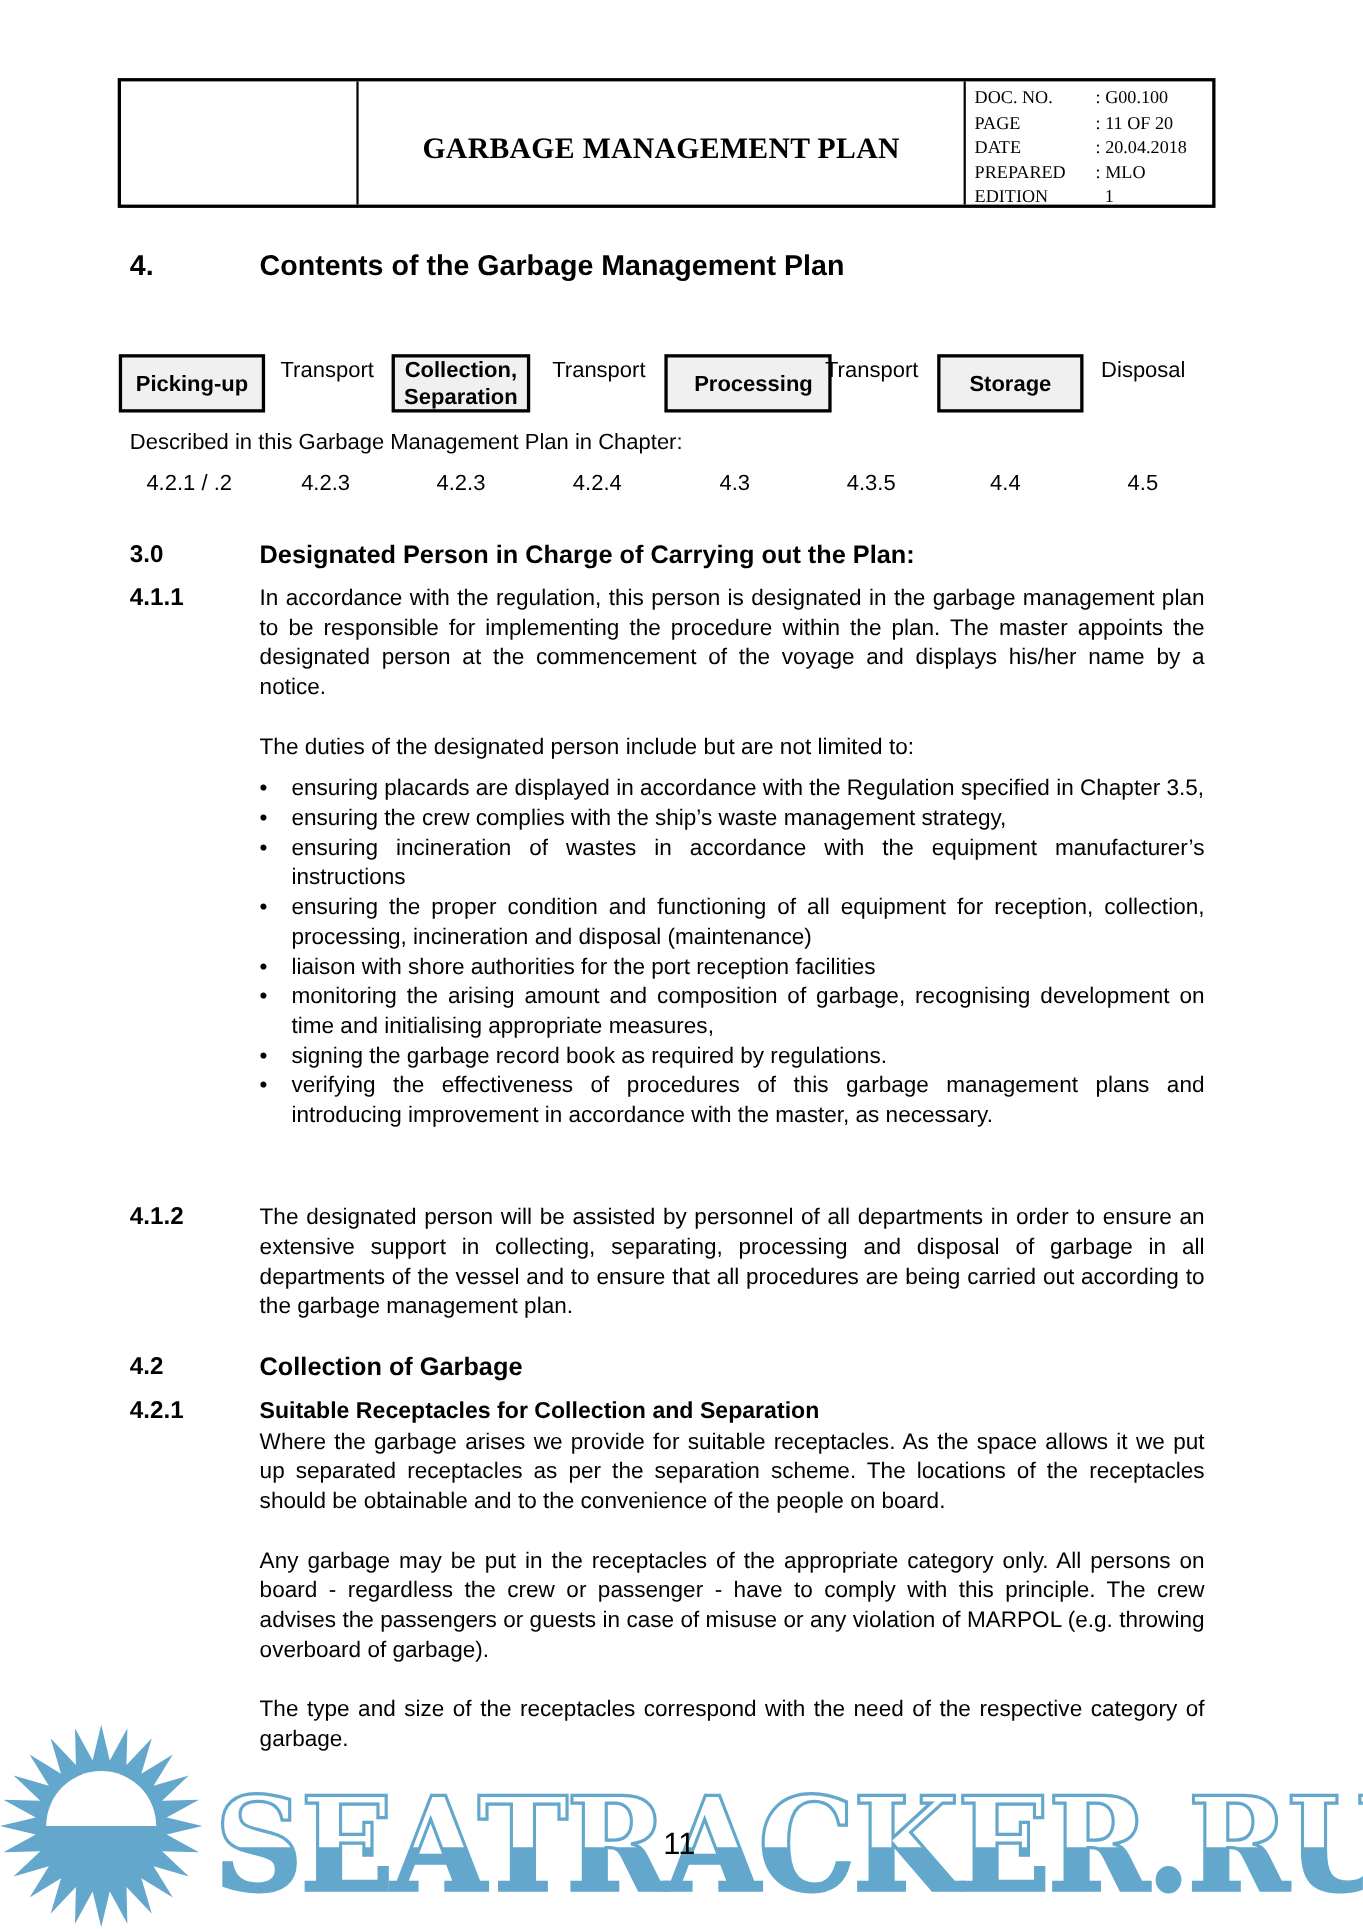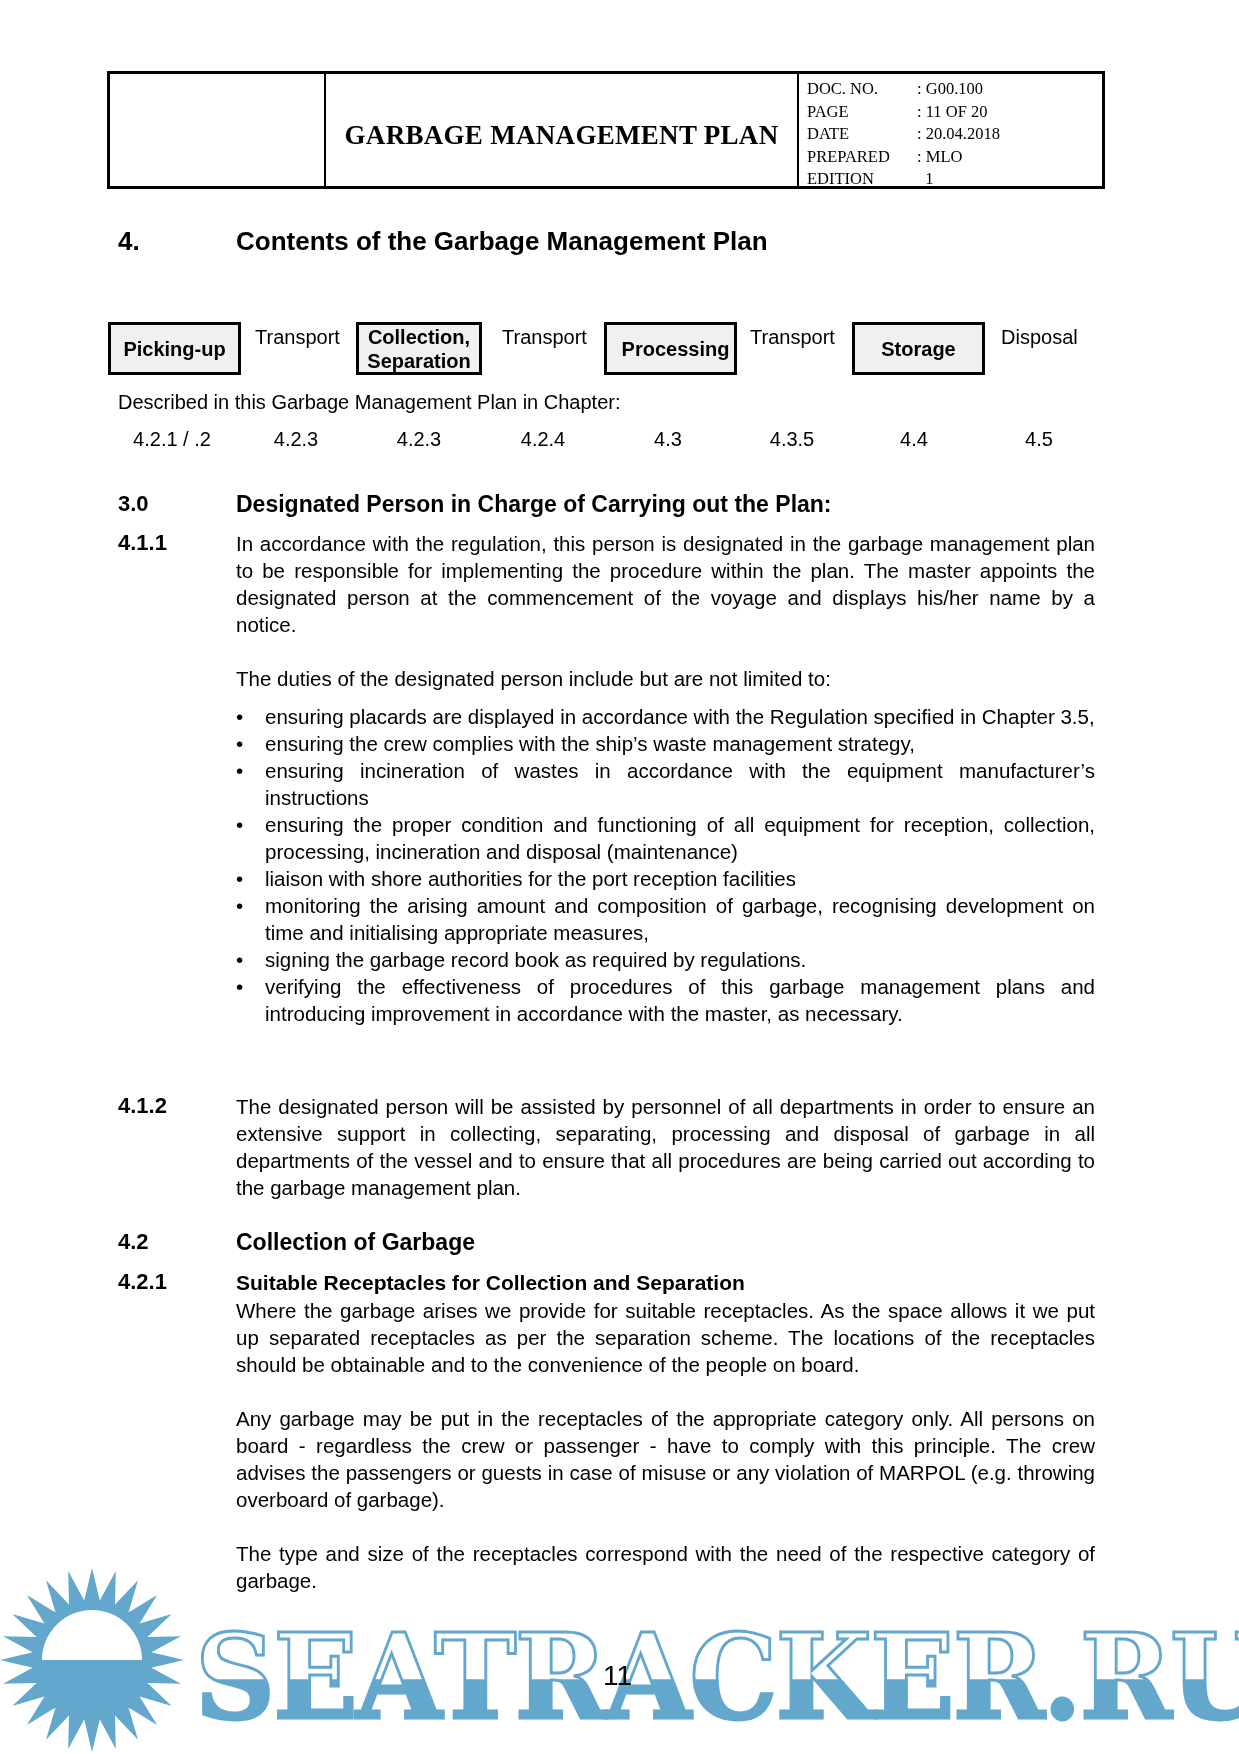--- a/index.html
+++ b/index.html
@@ -1,19 +1,19 @@
 <!DOCTYPE html>
 <html><head>
 <meta charset="utf-8">
 <style>
   html, body { margin:0; padding:0; background:#ffffff; }
   body { width:1239px; height:1754px; position:relative; overflow:hidden; color:#000; font-family:"Liberation Sans", sans-serif; }
   .hdr { position:absolute; left:107px; top:71px; width:998px; height:118px; border:3px solid #000; box-sizing:border-box; display:flex; }
   .hdr .logo { width:214px; border-right:2px solid #000; }
-  .hdr .title { width:473px; border-right:2px solid #000; display:flex; align-items:center; justify-content:center; font-family:"Liberation Serif", serif; font-weight:bold; font-size:27px; letter-spacing:0.3px; padding-top:10px; box-sizing:border-box; }
+  .hdr .title { width:552px; border-right:2px solid #000; display:flex; align-items:center; justify-content:center; font-family:"Liberation Serif", serif; font-weight:bold; font-size:27px; letter-spacing:0.3px; padding-top:10px; box-sizing:border-box; }
   .hdr .meta { flex:1; padding:4px 0 0 8px; font-family:"Liberation Serif", serif; font-size:16.5px; line-height:22.5px; }
   .meta-row { display:flex; }
   .meta-row .k { width:110px; }
   .h1 { position:absolute; top:226px; left:118px; font-weight:bold; font-size:26px; }
   .h1 .num { position:absolute; left:0; }
   .h1 .txt { position:absolute; left:118px; white-space:nowrap; }
   .flow { position:absolute; top:318px; left:108px; width:1000px; height:60px; }
   .box { position:absolute; top:4px; height:53px; border:3px solid #000; background:#f0f0f0; box-sizing:border-box; display:flex; align-items:center; justify-content:center; text-align:center; font-weight:bold; font-size:20px; line-height:24px; }
   .lbl { position:absolute; top:8px; font-size:20px; }
   .desc { position:absolute; top:391px; left:118px; font-size:20px; }
@@ -70,21 +70,21 @@
 </div>
 
 <div class="flow">
   <div class="box" style="left:0;width:133px;">Picking-up</div>
   <div class="lbl" style="left:147px;">Transport</div>
   <div class="box" style="left:248px;width:126px;flex-direction:column;text-align:right;">
     <span>Collection,</span>
     <span>Separation</span>
   </div>
   <div class="lbl" style="left:394px;">Transport</div>
-  <div class="box" style="left:496px;width:133px;padding-left:10px;">Processing</div>
+  <div class="box" style="left:496px;width:152px;padding-left:10px;">Processing</div>
   <div class="lbl" style="left:642px;">Transport</div>
   <div class="box" style="left:744px;width:133px;">Storage</div>
   <div class="lbl" style="left:893px;">Disposal</div>
 </div>
 
 <div class="desc">Described in this Garbage Management Plan in Chapter:</div>
 
 <div class="chapters">
   <span style="left:64px;">4.2.1 / .2</span>
   <span style="left:188px;">4.2.3</span>

